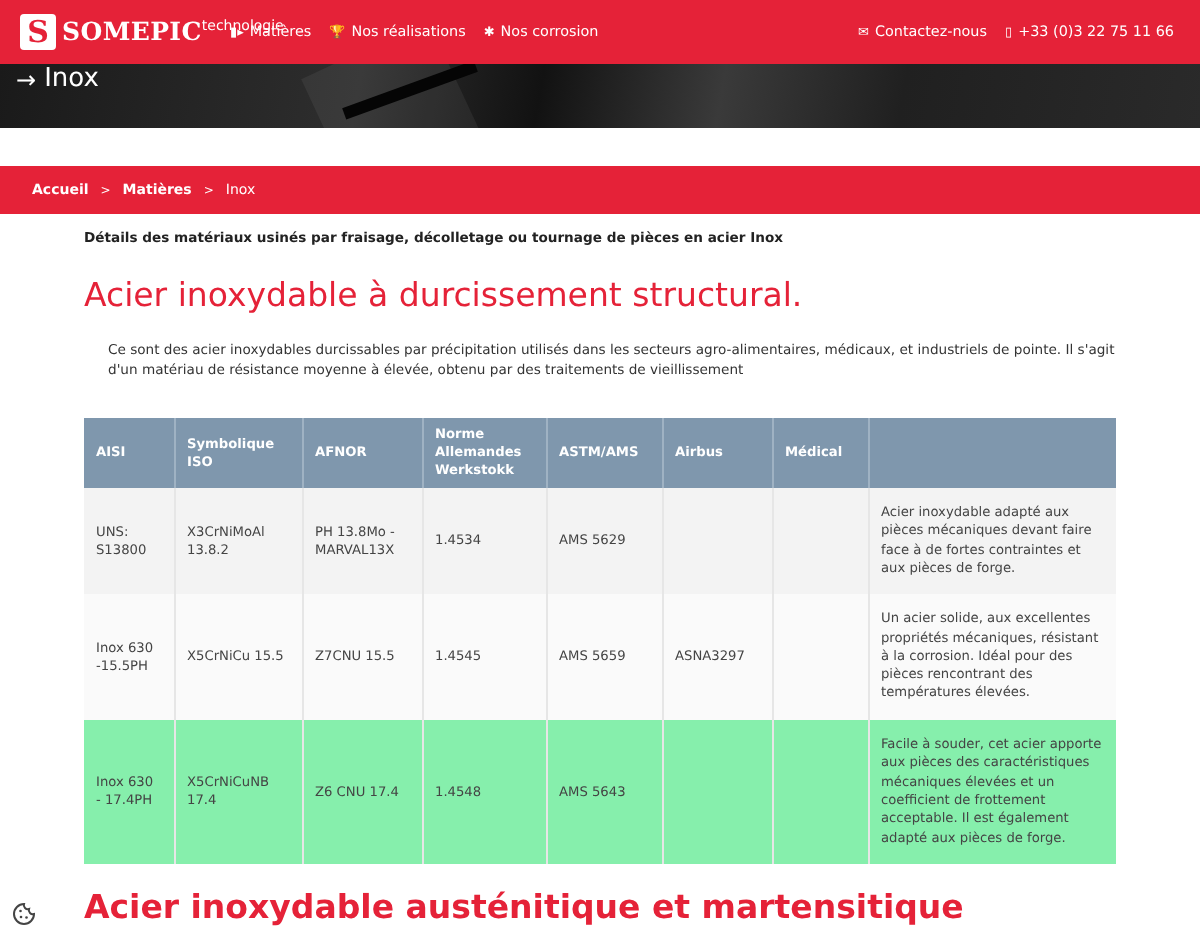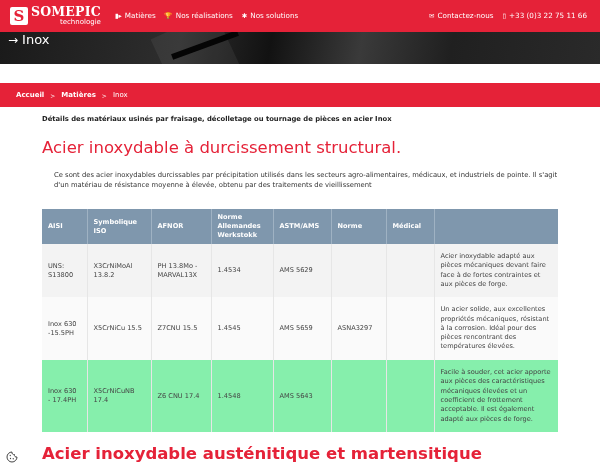--- a/index.html
+++ b/index.html
@@ -3,21 +3,21 @@
 <meta charset="utf-8">
 <style>
   * { box-sizing: border-box; margin: 0; padding: 0; }
   html, body { width: 600px; height: 472px; overflow: hidden; background: #ffffff; }
   body { font-family: "DejaVu Sans", sans-serif; color: #333; position: relative; }
 
   .topbar { position: absolute; left: 0; top: 0; width: 600px; height: 32px; background: #e52238; }
   .logo { position: absolute; left: 10px; top: 4px; height: 24px; display: flex; align-items: center; }
   .logo-mark { width: 18px; height: 18px; background: #fff; border-radius: 2px; display: flex; align-items: center; justify-content: center; margin-right: 3px; }
   .logo-mark span { color: #e52238; font-family: "DejaVu Serif", serif; font-weight: bold; font-size: 15px; line-height: 1; }
-  .logo-text { display: flex; flex-direction: column; line-height: 1; }
+  .logo-text { display: flex; flex-direction: row; line-height: 1; }
   .logo-name { font-family: "DejaVu Serif", serif; font-weight: bold; color: #fff; font-size: 12.5px; letter-spacing: 0.2px; }
   .logo-sub { font-size: 7px; color: #fff; text-align: right; margin-top: 0px; font-weight: normal; }
 
   .nav { position: absolute; top: 11px; left: 115px; display: flex; gap: 9px; font-size: 7.2px; color: #fff; }
   .nav-item { display: flex; align-items: center; gap: 3px; white-space: nowrap; }
   .nav-icon { font-size: 6.5px; }
   .contact { position: absolute; top: 11px; right: 13px; display: flex; gap: 9px; font-size: 7.2px; color: #fff; }
 
   .hero { position: absolute; left: 0; top: 32px; width: 600px; height: 32px; background: linear-gradient(100deg, #1a1a1a 0%, #2e2e2e 30%, #121212 45%, #3a3a3a 60%, #202020 75%, #2a2a2a 100%); overflow: hidden; }
   .hero::before { content: ""; position: absolute; left: 160px; top: -10px; width: 70px; height: 60px; background: rgba(255,255,255,0.06); transform: rotate(-25deg); }
@@ -65,21 +65,21 @@
     <div class="nav-item">
       <span class="nav-icon">▮▸</span>
       <span>Matières</span>
     </div>
     <div class="nav-item">
       <span class="nav-icon">🏆</span>
       <span>Nos réalisations</span>
     </div>
     <div class="nav-item">
       <span class="nav-icon">✱</span>
-      <span>Nos solutions</span>
+      <span>Nos corrosion</span>
     </div>
   </div>
 
   <div class="contact">
     <div class="nav-item">
       <span class="nav-icon">✉</span>
       <span>Contactez-nous</span>
     </div>
     <div class="nav-item">
       <span class="nav-icon">▯</span>
@@ -120,21 +120,21 @@
       <col style="width:48px">
       <col style="width:124px">
   </colgroup>
   <thead>
     <tr>
       <th>AISI</th>
       <th>Symbolique ISO</th>
       <th>AFNOR</th>
       <th>Norme Allemandes Werkstokk</th>
       <th>ASTM/AMS</th>
-      <th>Norme</th>
+      <th>Airbus</th>
       <th>Médical</th>
       <th></th>
     </tr>
   </thead>
   <tbody>
     <tr class="r0">
       <td>UNS: S13800</td>
       <td>X3CrNiMoAl 13.8.2</td>
       <td>PH 13.8Mo - MARVAL13X</td>
       <td>1.4534</td>

